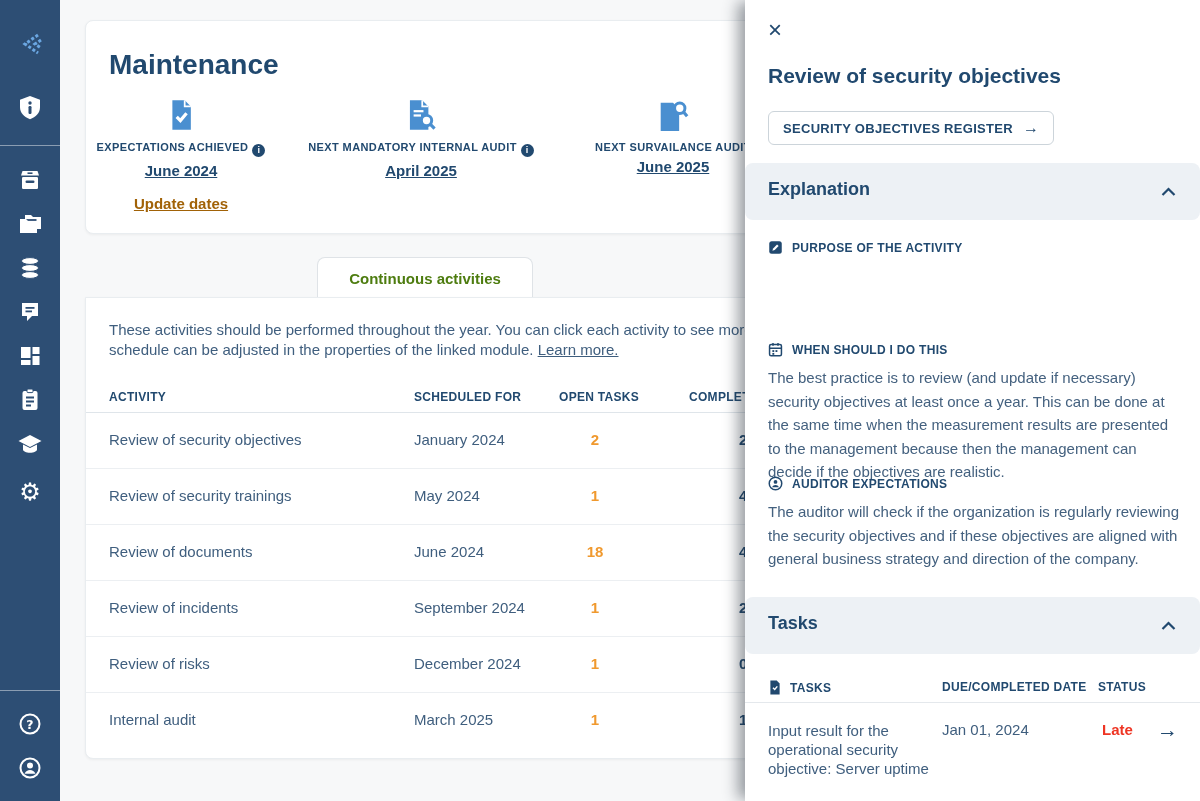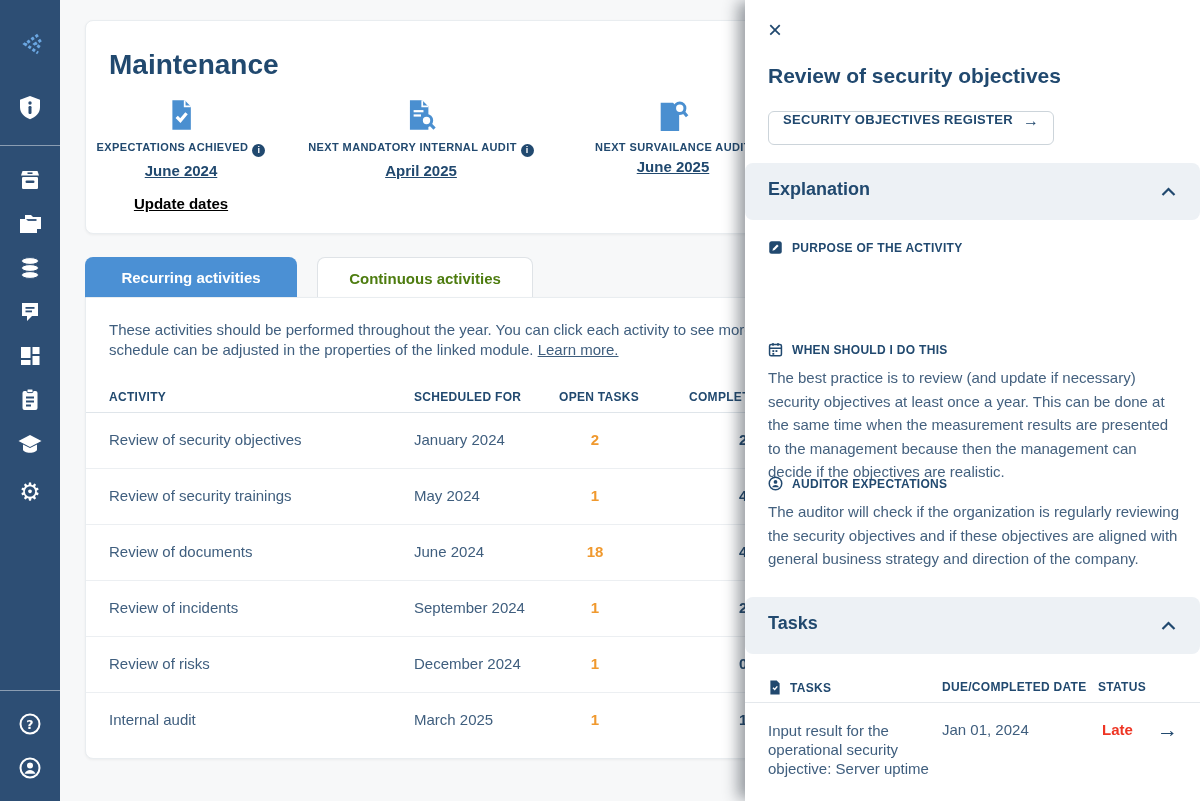--- a/index.html
+++ b/index.html
@@ -11,38 +11,38 @@
   
   .card{position:absolute;background:#fff;border:1px solid #e9edf0;border-radius:8px;box-shadow:0 1px 3px rgba(0,0,0,.05);}
   .card1{left:85px;top:20px;width:1095px;height:212px;}
   .card2{left:85px;top:297px;width:1095px;height:460px;border-radius:0 8px 8px 8px;}
   .h1{position:absolute;left:23px;top:28px;font-size:28px;font-weight:bold;color:#21496f;}
   .stat{position:absolute;transform:translateX(-50%);text-align:center;width:320px;}
   .stat .icn{height:34px;margin-bottom:8px;}
   .stat .lbl{font-size:11px;font-weight:bold;letter-spacing:.4px;color:#21496f;}
   .infodot{display:inline-block;width:13px;height:13px;line-height:13px;border-radius:50%;background:#21496f;color:#fff;font-size:9px;font-weight:bold;text-align:center;vertical-align:-2px;margin-left:4px;cursor:pointer;}
   .stat .date{margin-top:5px;font-size:15px;font-weight:bold;color:#21496f;text-decoration:underline;cursor:pointer;}
-  .stat .upd{margin-top:16px;font-size:15px;font-weight:bold;color:#000000;text-decoration:underline;cursor:pointer;}
+  .stat .upd{margin-top:16px;font-size:15px;font-weight:bold;color:#a16207;text-decoration:underline;cursor:pointer;}
   .tab{position:absolute;top:257px;height:40px;display:flex;align-items:center;justify-content:center;font-size:15px;font-weight:bold;border-radius:8px 8px 0 0;cursor:pointer;}
   .tab.active{left:85px;width:212px;background:#4b90d4;color:#fff;height:41px;}
   .tab.idle{left:317px;width:214px;background:#fff;color:#4d7c0f;border:1px solid #dfe3e7;border-bottom:none;}
   .desc{position:absolute;left:23px;top:22px;font-size:15px;color:#3f5e7e;line-height:20px;white-space:nowrap;width:690px;overflow:hidden;}
   .desc a{color:#3f5e7e;text-decoration:underline;cursor:pointer;}
   .thead{position:absolute;left:0;top:84px;width:1095px;height:30px;font-size:12px;font-weight:bold;letter-spacing:.3px;color:#21496f;border-bottom:1px solid #dfe5ea;}
   .th{position:absolute;top:8px;}
   .trow{position:absolute;left:0;width:1095px;height:56px;border-bottom:1px solid #eceff2;cursor:pointer;}
   .trow:last-child{border-bottom:none;}
   .td{position:absolute;top:19px;font-size:15px;color:#3f5e7e;}
   .td.num{font-weight:bold;color:#f0992e;text-align:center;width:90px;left:464px;}
   .td.done{font-weight:bold;color:#21496f;left:653px;}
   
   .drawer{position:absolute;left:745px;top:0;width:455px;height:801px;background:#fff;box-shadow:-9px 0 14px -2px rgba(30,40,50,.45);}
   .close{position:absolute;left:23px;top:18px;font-size:24px;color:#21496f;cursor:pointer;line-height:1;}
   .dtitle{position:absolute;left:23px;top:64px;font-size:21px;font-weight:bold;color:#21496f;}
-  .regbtn{position:absolute;left:23px;top:111px;height:32px;display:inline-flex;padding:0 14px;background:#fff;border:1px solid #ccd4da;border-radius:6px;font-size:13px;font-weight:bold;letter-spacing:.3px;color:#21496f;cursor:pointer;}
+  .regbtn{position:absolute;left:23px;top:111px;height:32px;display:inline-flex;align-items:center;padding:0 14px;background:#fff;border:1px solid #ccd4da;border-radius:6px;font-size:13px;font-weight:bold;letter-spacing:.3px;color:#21496f;cursor:pointer;}
   .regbtn .arr{margin-left:10px;font-size:16px;}
   .band{position:absolute;left:0;width:455px;height:57px;background:#edf1f5;cursor:pointer;border-radius:8px;}
   .band .bl{position:absolute;left:23px;top:16px;font-size:18px;font-weight:bold;color:#21496f;}
   .band .chev{position:absolute;right:24px;top:24px;}
   .shead{position:absolute;left:23px;display:flex;align-items:center;gap:9px;font-size:12px;font-weight:bold;letter-spacing:.3px;color:#21496f;}
   .spara{position:absolute;left:23px;width:414px;font-size:15px;color:#44617f;line-height:23.5px;}
   .dth{position:absolute;top:0;font-size:12px;font-weight:bold;letter-spacing:.3px;color:#21496f;}
   .dtasks-head{position:absolute;left:0;top:680px;width:455px;height:22px;border-bottom:1px solid #e4e8ec;}
   .task-row{position:absolute;left:0;top:712px;width:455px;height:80px;cursor:pointer;}
   .task-cell{position:absolute;font-size:15px;color:#3f5e7e;}
@@ -178,21 +178,20 @@
             <path fill="#4a8fd0" d="M3 3h10l5 5v18H3z"></path>
             <circle cx="18.5" cy="7.5" r="4.2" fill="#fff" stroke="#4a8fd0" stroke-width="2.4"></circle>
             <path d="M21.5 10.5l3 3.5" stroke="#4a8fd0" stroke-width="2.6"></path>
           </svg>
       </div>
       <div class="lbl"><span>NEXT SURVAILANCE AUDIT</span></div>
       <div class="date">June 2025</div>
     </div>
   </div>
 
-  <div class="tab active">Recurring activities</div>
   <div class="tab idle">Continuous activities</div>
 
   <div class="card card2">
     <div class="desc">
       <div>These activities should be performed throughout the year. You can click each activity to see more de</div>
       <div><span>schedule can be adjusted in the properties of the linked module.</span> <a>Learn more.</a></div>
     </div>
 
     <div class="thead">
       <div class="th" style="left:23px">ACTIVITY</div>

